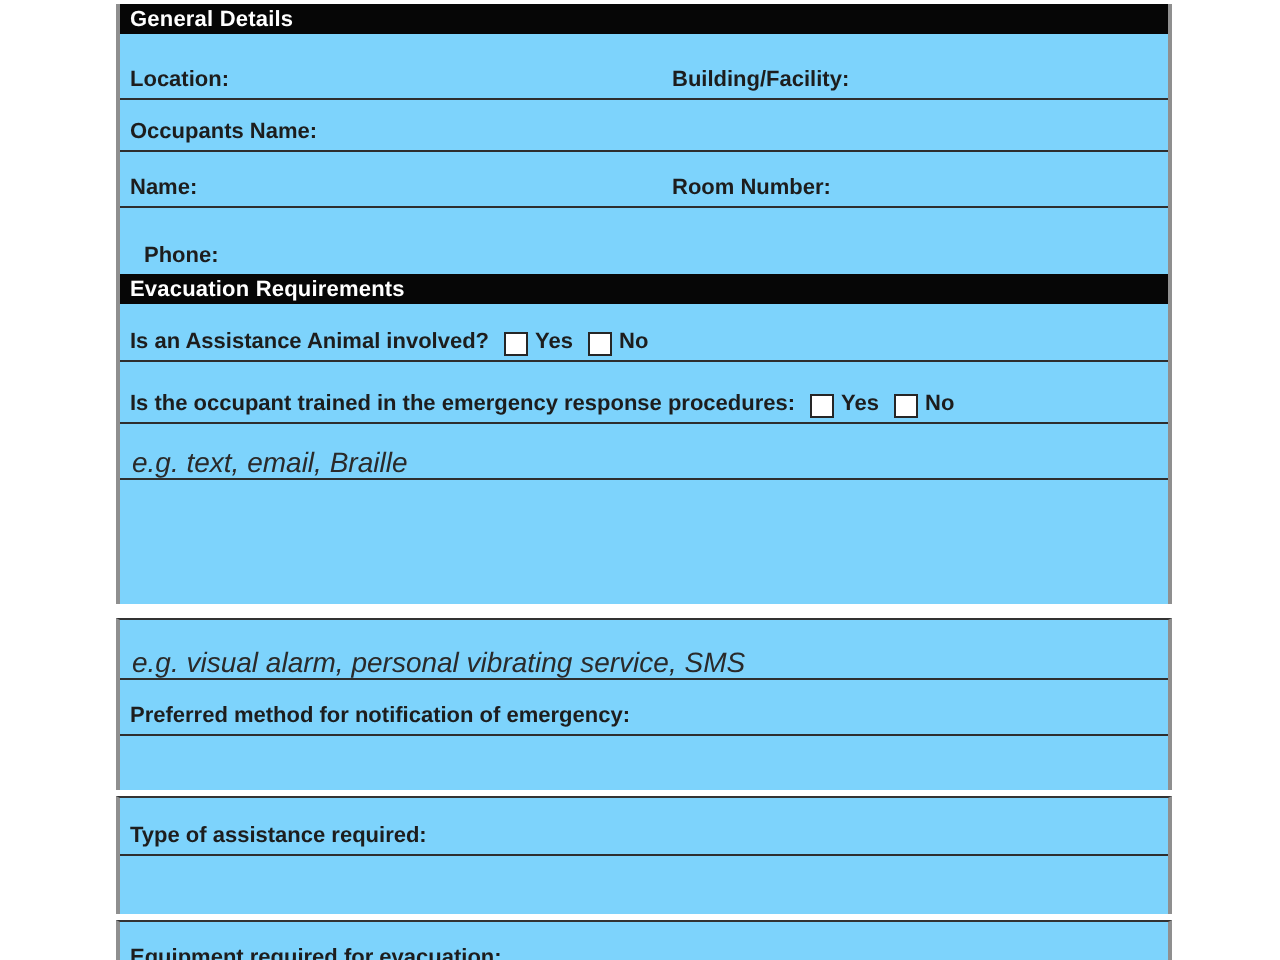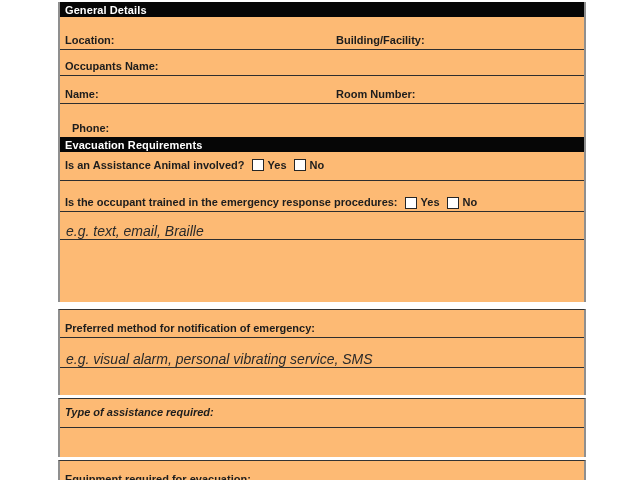--- a/index.html
+++ b/index.html
@@ -5,21 +5,21 @@
   html,body{margin:0;padding:0;}
   body{
     width:640px;height:480px;overflow:hidden;background:#ffffff;
     font-family:"Liberation Sans","DejaVu Sans",sans-serif;
     position:relative;
   }
   .page{position:absolute;left:0;top:0;width:640px;height:480px;background:#ffffff;}
   .tbl{
     position:absolute;left:58px;width:528px;box-sizing:border-box;
     border-left:2px solid #8f8f8f;border-right:2px solid #8f8f8f;
-    background:#fdba74;
+    background:#7dd3fc;
   }
   .tbl.topline{border-top:1.5px solid #333333;}
   .row{
     position:relative;box-sizing:border-box;width:100%;
     border-bottom:1.5px solid #2e2e2e;
     display:flex;align-items:flex-end;
     padding:0 0 3px 5px;
   }
   .row.noline{border-bottom:none;padding-left:12px;}
   .bar{
@@ -40,21 +40,21 @@
   .col2{position:absolute;left:276px;bottom:3px;}
   .cb{
     display:inline-block;box-sizing:border-box;
     width:12px;height:12px;background:#ffffff;
     border:1.7px solid #262626;
     margin:0 4px -1px 7px;
     flex:0 0 auto;
   }
   .cbrow{display:flex;align-items:flex-end;}
   
-  .h26{height:26px;} .h28{height:28px;} .h29{height:29px;align-items:center;}
+  .h26{height:26px;} .h28{height:28px;} .h29{height:29px;}
   .h30{height:30px;} .h31{height:31px;} .h33{height:33px;}
   .equip-row{border-bottom:none;padding-top:12px;align-items:flex-start;}
 </style>
 </head>
 <body>
 
 <div class="page">
 
   <div class="tbl" style="top:2px;height:300px;">
 
@@ -102,30 +102,30 @@
 
 
     <div class="row h28">
       <span class="hint">e.g. text, email, Braille</span>
     </div>
 
     <div class="row h31 noline"></div>
   </div>
 
   <div class="tbl topline" style="top:309px;height:86px;">
+    <div class="row h30">
+      <span class="hint">e.g. visual alarm, personal vibrating service, SMS</span>
+    </div>
     <div class="row h28">
       <span class="lbl">Preferred method for notification of emergency:</span>
-    </div>
-    <div class="row h30">
-      <span class="hint">e.g. visual alarm, personal vibrating service, SMS</span>
     </div>
     <div class="row h28 noline"></div>
   </div>
 
-  <div class="tbl topline" style="top:398px;height:59px;font-style:italic;">
+  <div class="tbl topline" style="top:398px;height:59px;">
     <div class="row h29">
       <span class="lbl">Type of assistance required:</span>
     </div>
     <div class="row h30 noline"></div>
   </div>
 
   <div class="tbl topline" style="top:460px;height:26px;">
     <div class="row equip-row h26">
       <span class="lbl">Equipment required for evacuation:</span>
     </div>

